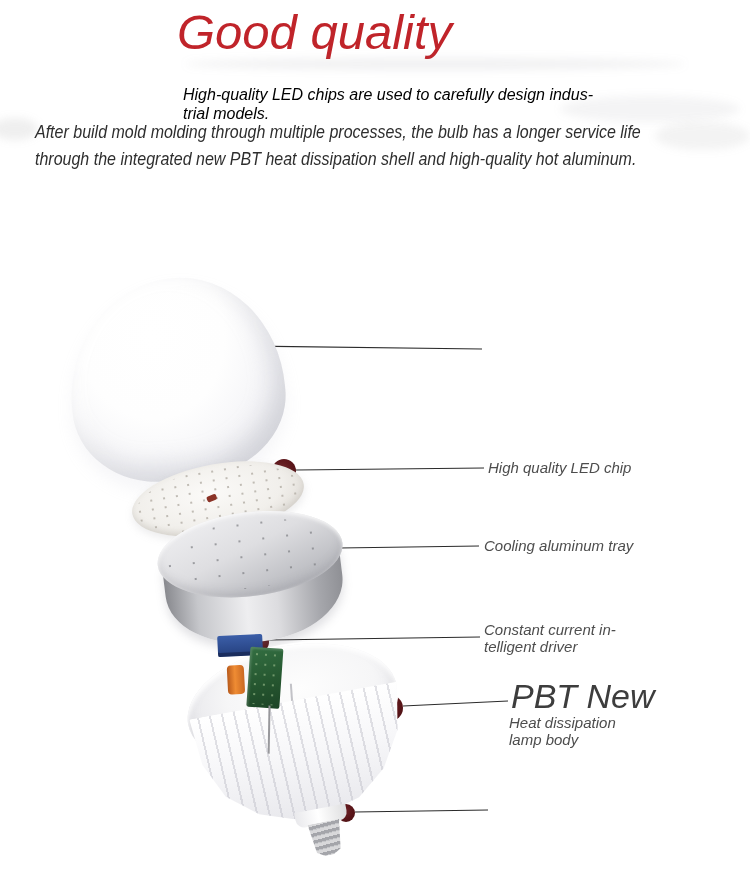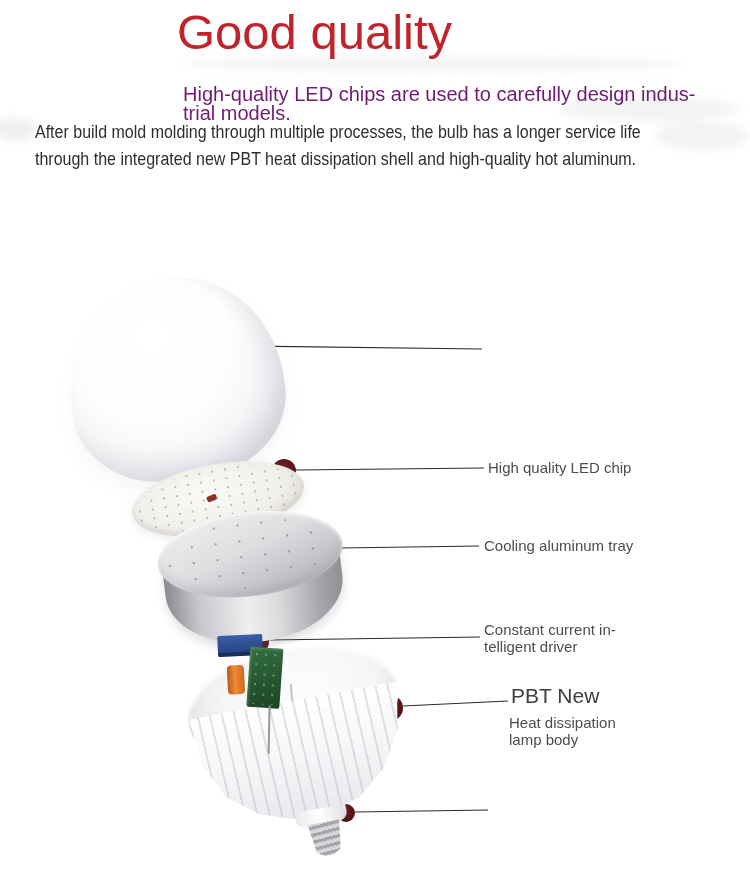--- a/index.html
+++ b/index.html
@@ -1,48 +1,49 @@
 <!DOCTYPE html>
 <html style="--accent-red: #c0242a; --dot-maroon: #541317; --line-dark: #2b2b2b; --label-gray: #4d4d4d; --body-text: #2e2e2e;"><head>
 <meta charset="utf-8">
 <style>
   html,body{margin:0;padding:0;background:#ffffff;}
   #stage{
     position:relative;width:750px;height:888px;margin:0 auto;
     background:#ffffff;overflow:hidden;
     font-family:"Liberation Sans","DejaVu Sans",sans-serif;
+    font-style:italic;
   }
   
   .title{
     position:absolute;left:177px;top:5px;
     font-size:49px;line-height:1.12;color:var(--accent-red,#c0242a);
     letter-spacing:0px;white-space:nowrap;
   }
   .subtitle{
     position:absolute;left:183px;top:85px;
-    font-size:20px;line-height:19px;color:#701a75;white-space:pre-line;
+    font-size:16px;line-height:19px;color:#000000;white-space:pre-line;
   }
   .paragraph{
     position:absolute;left:35px;top:118px;
     font-size:18.5px;line-height:27px;color:var(--body-text,#2e2e2e);
     white-space:pre;transform:scaleX(0.865);transform-origin:0 0;
   }
   
   .smudge{position:absolute;border-radius:50%;filter:blur(4px);pointer-events:none;}
   
   .dot{
     position:absolute;border-radius:50%;
     background:radial-gradient(circle at 42% 38%, #6e2327 0%, #591418 55%, #471014 100%);
   }
   .callout-label{
     position:absolute;font-size:15px;line-height:16.5px;
     color:var(--label-gray,#4d4d4d);white-space:pre-line;
   }
   .pbt-title{
-    position:absolute;font-size:21px;line-height:30px;
+    position:absolute;font-size:34px;line-height:30px;
     color:#3d3d3d;white-space:nowrap;text-align:right;
   }
   svg.lines{position:absolute;left:0;top:0;pointer-events:none;}
   
   .part{position:absolute;}
   .lampshade{
     left:70px;top:278px;width:214px;height:202px;
     transform:rotate(-5deg);
     border-radius:52% 48% 46% 40% / 60% 58% 40% 38%;
     background:radial-gradient(ellipse at 40% 28%, #ffffff 0%, #fefefe 40%, #f4f4f7 68%, #e7e7eb 88%, #dadadf 100%);

